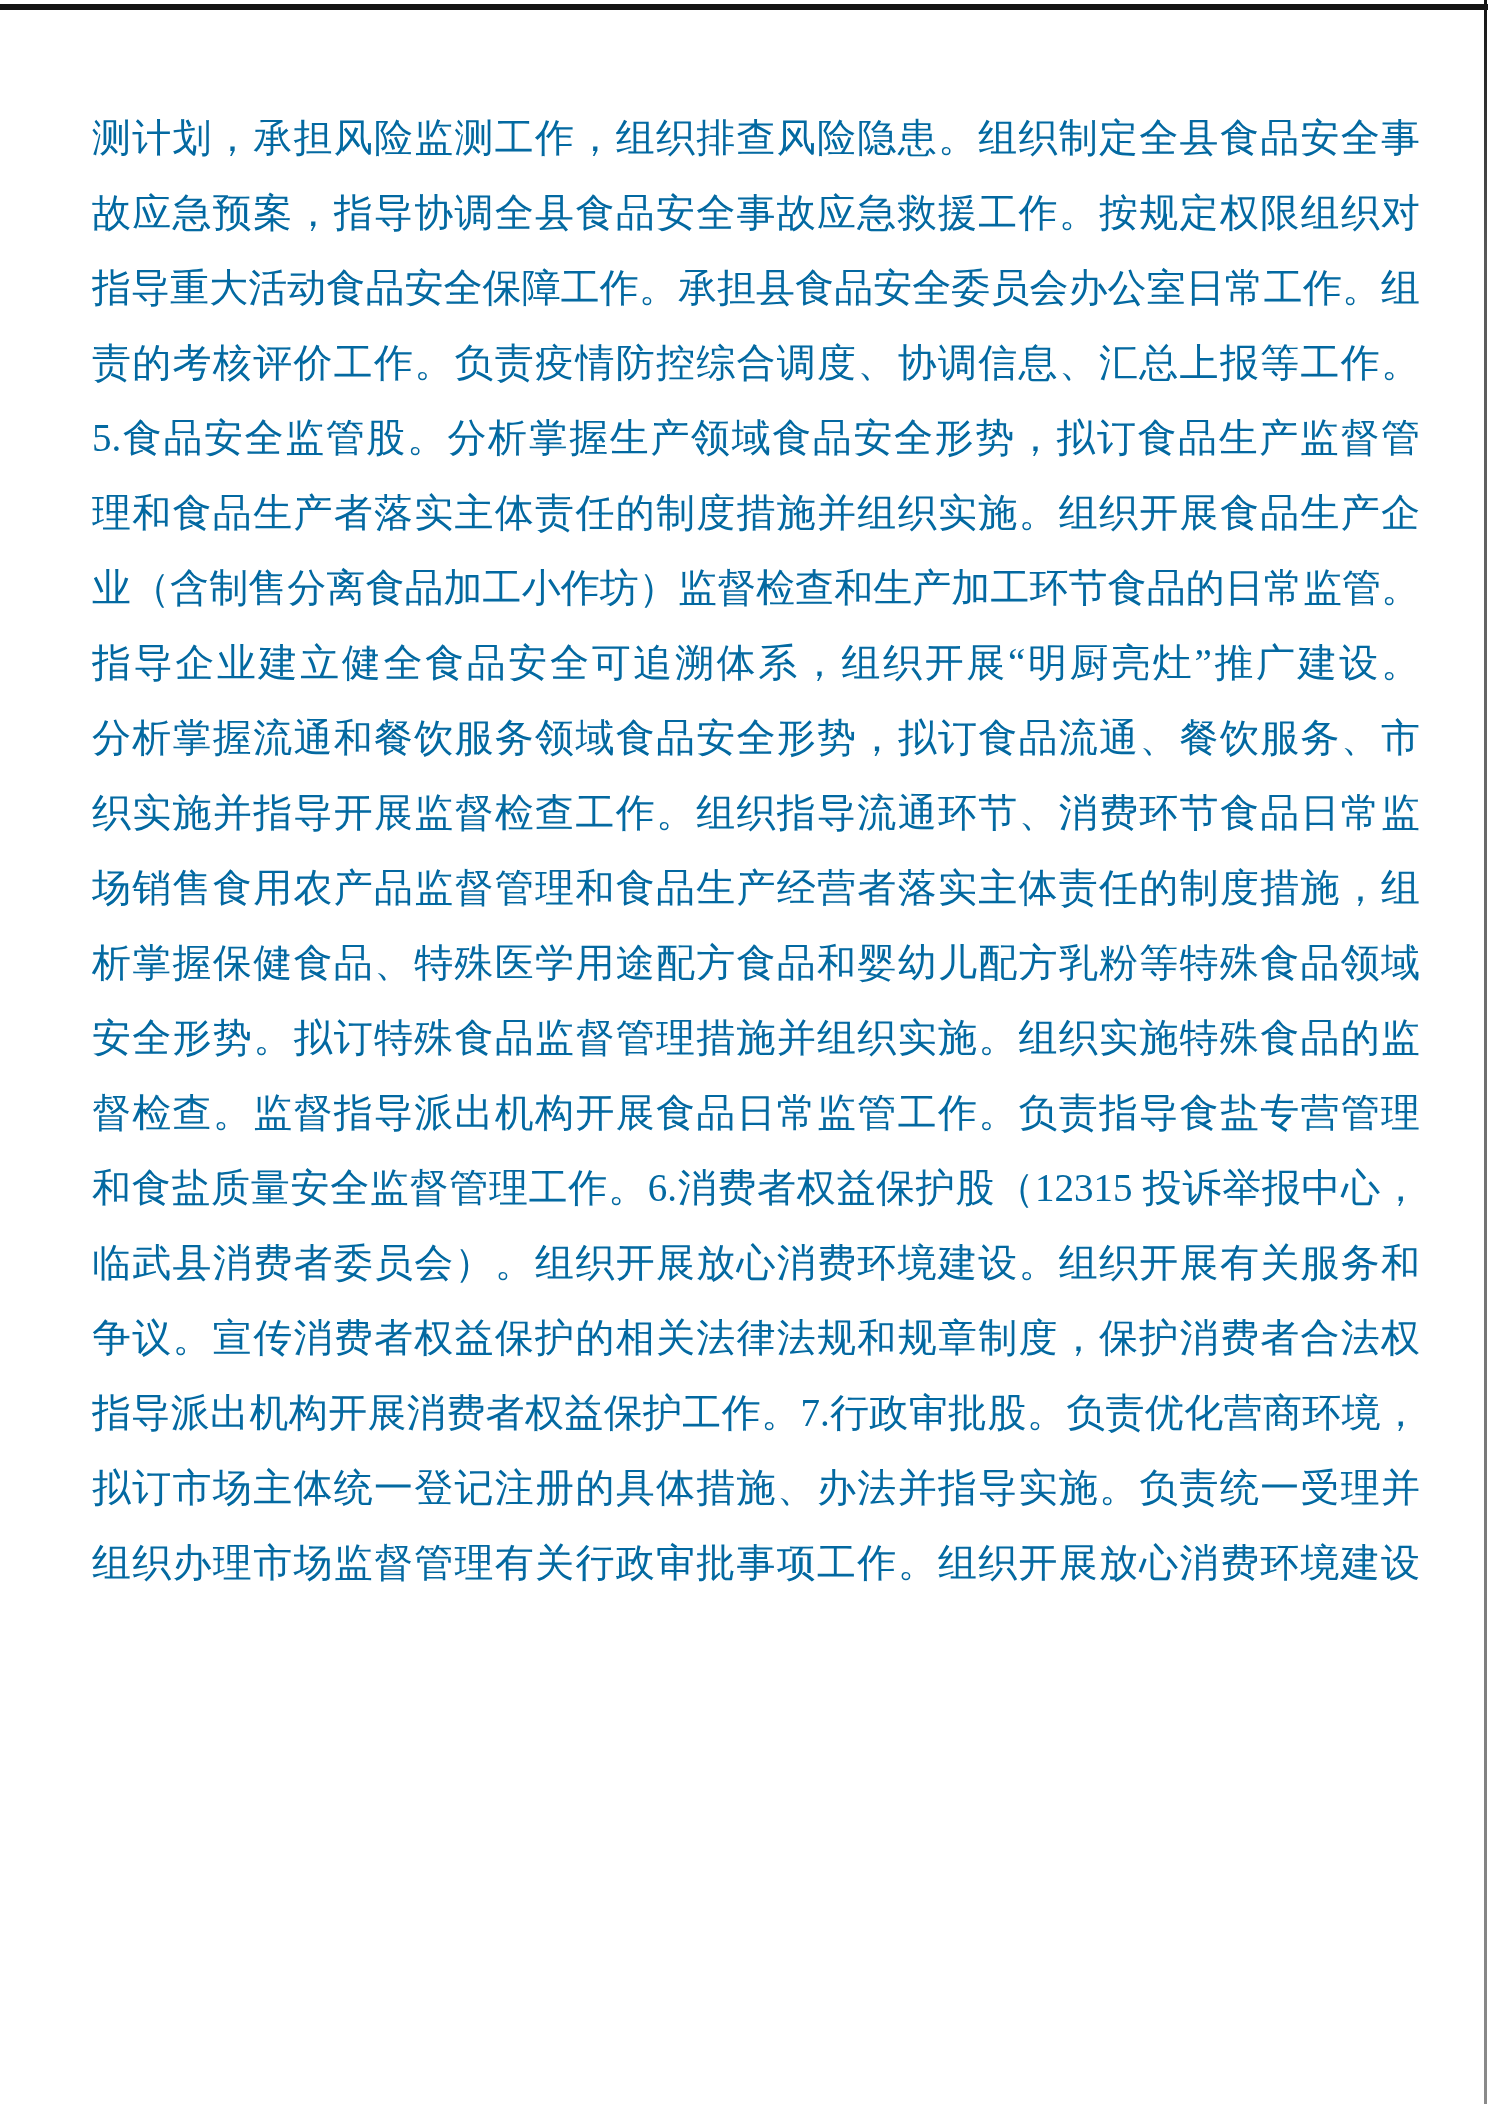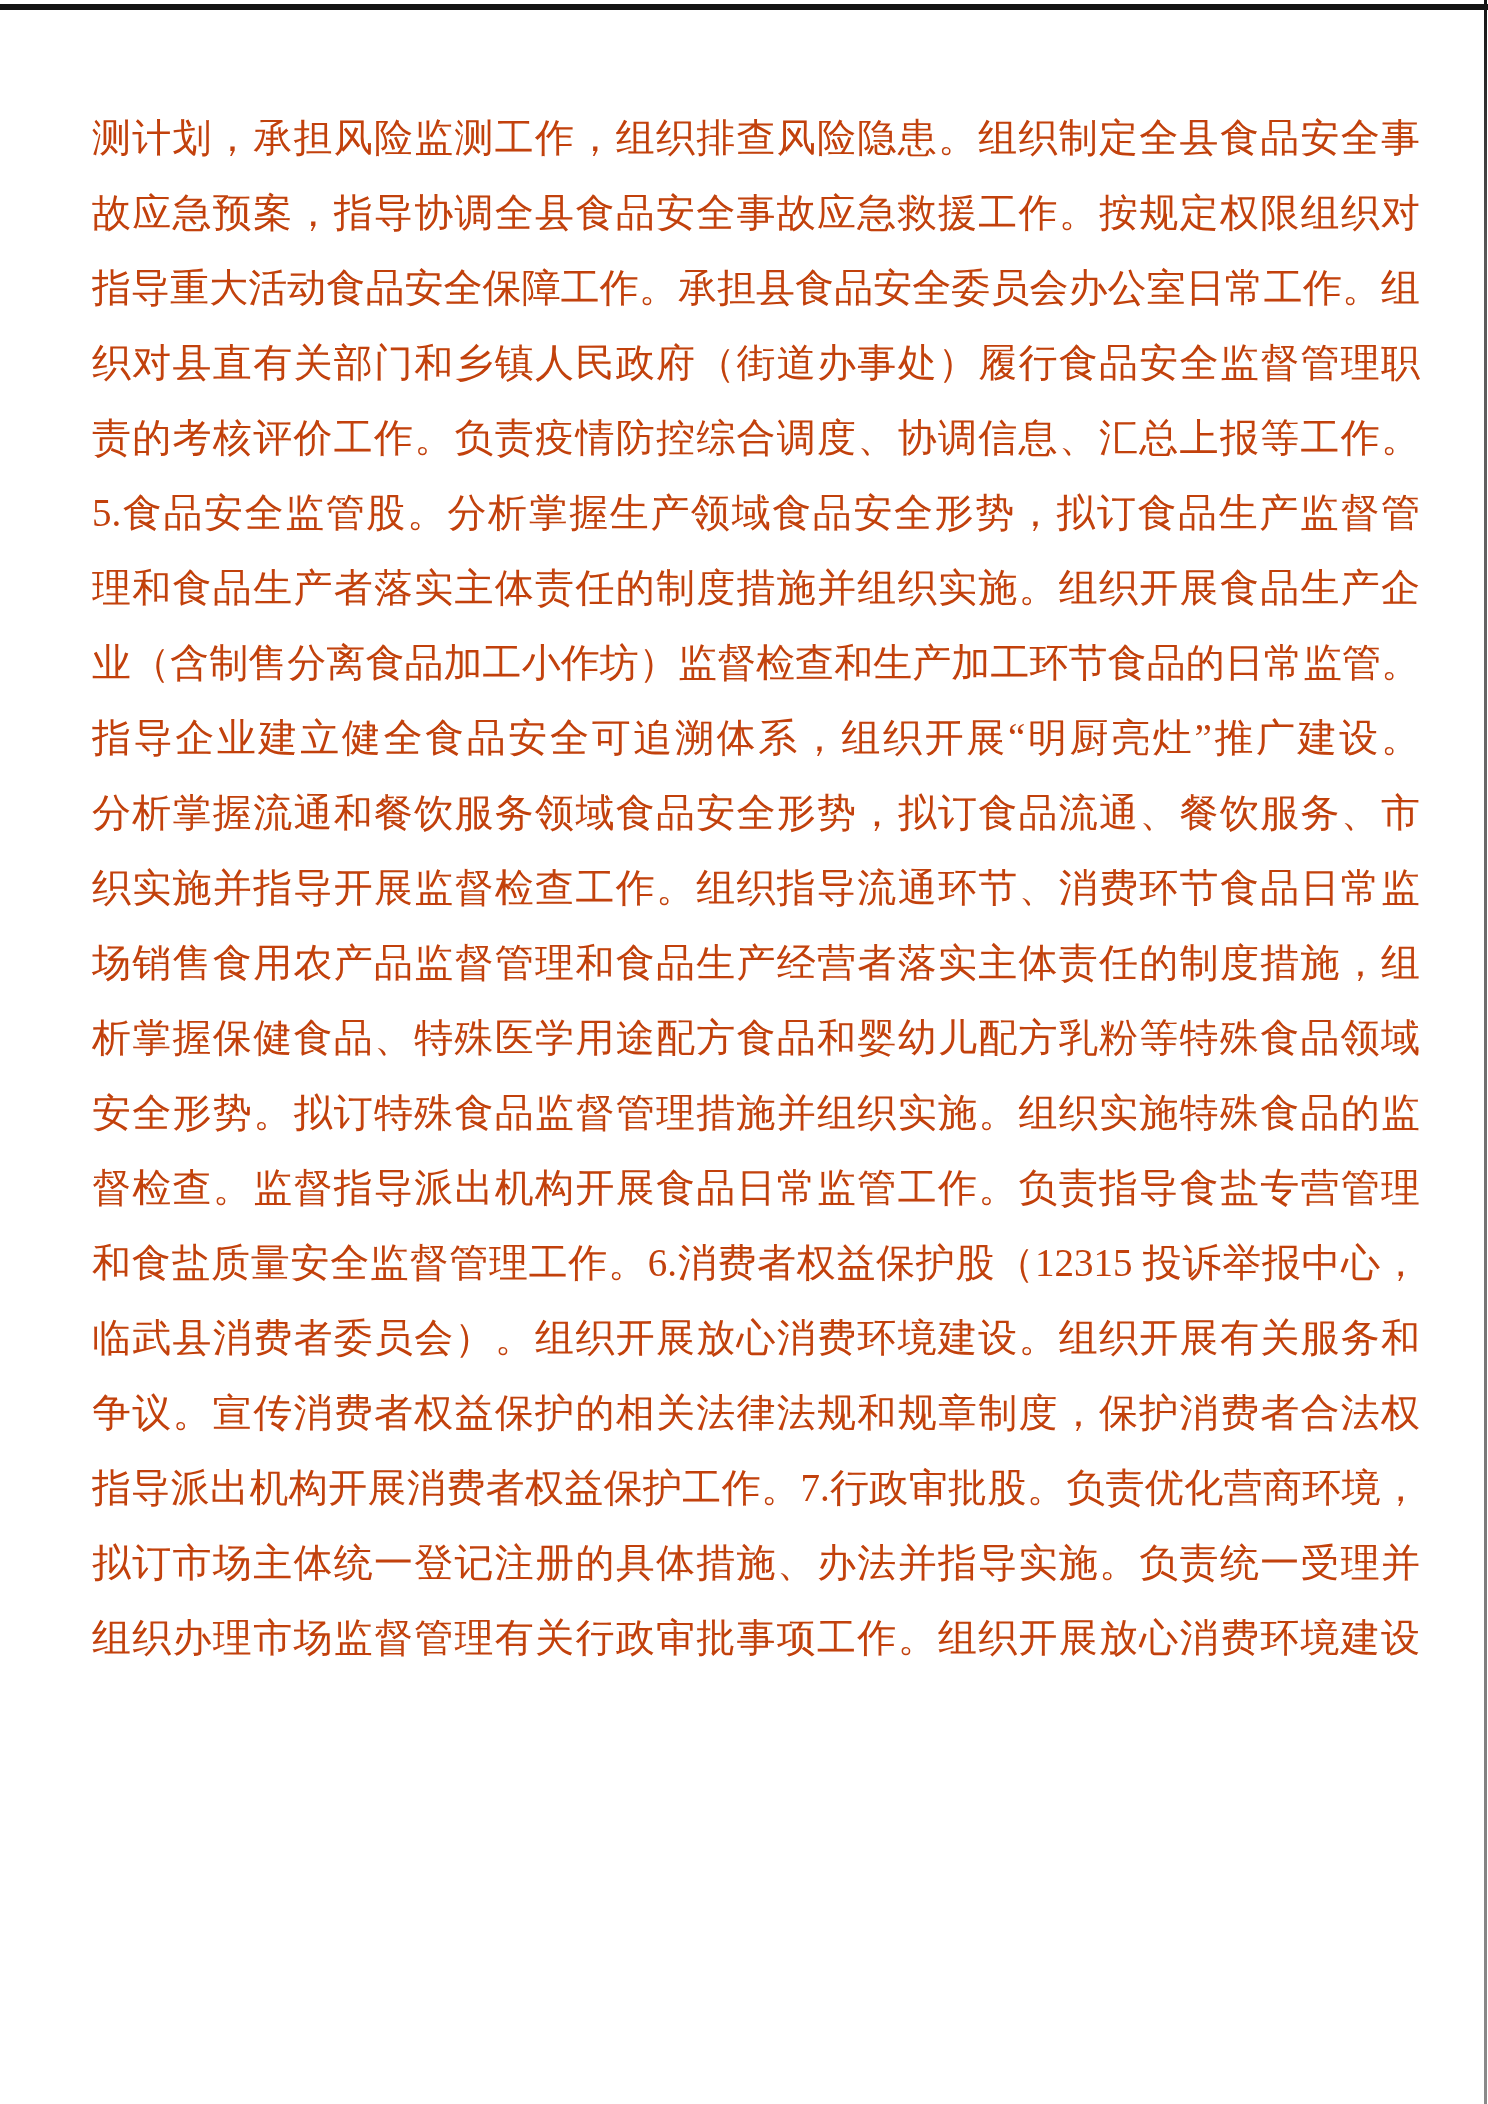--- a/index.html
+++ b/index.html
@@ -31,21 +31,21 @@
     top: 0;
     width: 3px;
     height: 100%;
     background: linear-gradient(180deg, #141414 0px, #5a5a5a 260px, #8a8a8a 100%);
   }
   .text-block {
     position: absolute;
     left: 92px;
     top: 100px;
     width: 1328px;
-    color: #c2410c;
+    color: #0369a1;
     font-size: 39px;
     font-weight: 400;
   }
   .text-line {
     height: 75px;
     line-height: 75px;
     text-align: justify;
     text-align-last: justify;
     text-justify: inter-character;
     white-space: normal;
@@ -56,21 +56,20 @@
 <body>
 
 <div class="page">
   <div class="top-rule"></div>
   <div class="right-rule"></div>
 
   <div class="text-block">
     <div class="text-line">测计划，承担风险监测工作，组织排查风险隐患。组织制定全县食品安全事</div>
     <div class="text-line">故应急预案，指导协调全县食品安全事故应急救援工作。按规定权限组织对</div>
     <div class="text-line">指导重大活动食品安全保障工作。承担县食品安全委员会办公室日常工作。组</div>
-    <div class="text-line">织对县直有关部门和乡镇人民政府（街道办事处）履行食品安全监督管理职</div>
     <div class="text-line">责的考核评价工作。负责疫情防控综合调度、协调信息、汇总上报等工作。</div>
     <div class="text-line">5.食品安全监管股。分析掌握生产领域食品安全形势，拟订食品生产监督管</div>
     <div class="text-line">理和食品生产者落实主体责任的制度措施并组织实施。组织开展食品生产企</div>
     <div class="text-line">业（含制售分离食品加工小作坊）监督检查和生产加工环节食品的日常监管。</div>
     <div class="text-line">指导企业建立健全食品安全可追溯体系，组织开展“明厨亮灶”推广建设。</div>
     <div class="text-line">分析掌握流通和餐饮服务领域食品安全形势，拟订食品流通、餐饮服务、市</div>
     <div class="text-line">织实施并指导开展监督检查工作。组织指导流通环节、消费环节食品日常监</div>
     <div class="text-line">场销售食用农产品监督管理和食品生产经营者落实主体责任的制度措施，组</div>
     <div class="text-line">析掌握保健食品、特殊医学用途配方食品和婴幼儿配方乳粉等特殊食品领域</div>
     <div class="text-line">安全形势。拟订特殊食品监督管理措施并组织实施。组织实施特殊食品的监</div>

